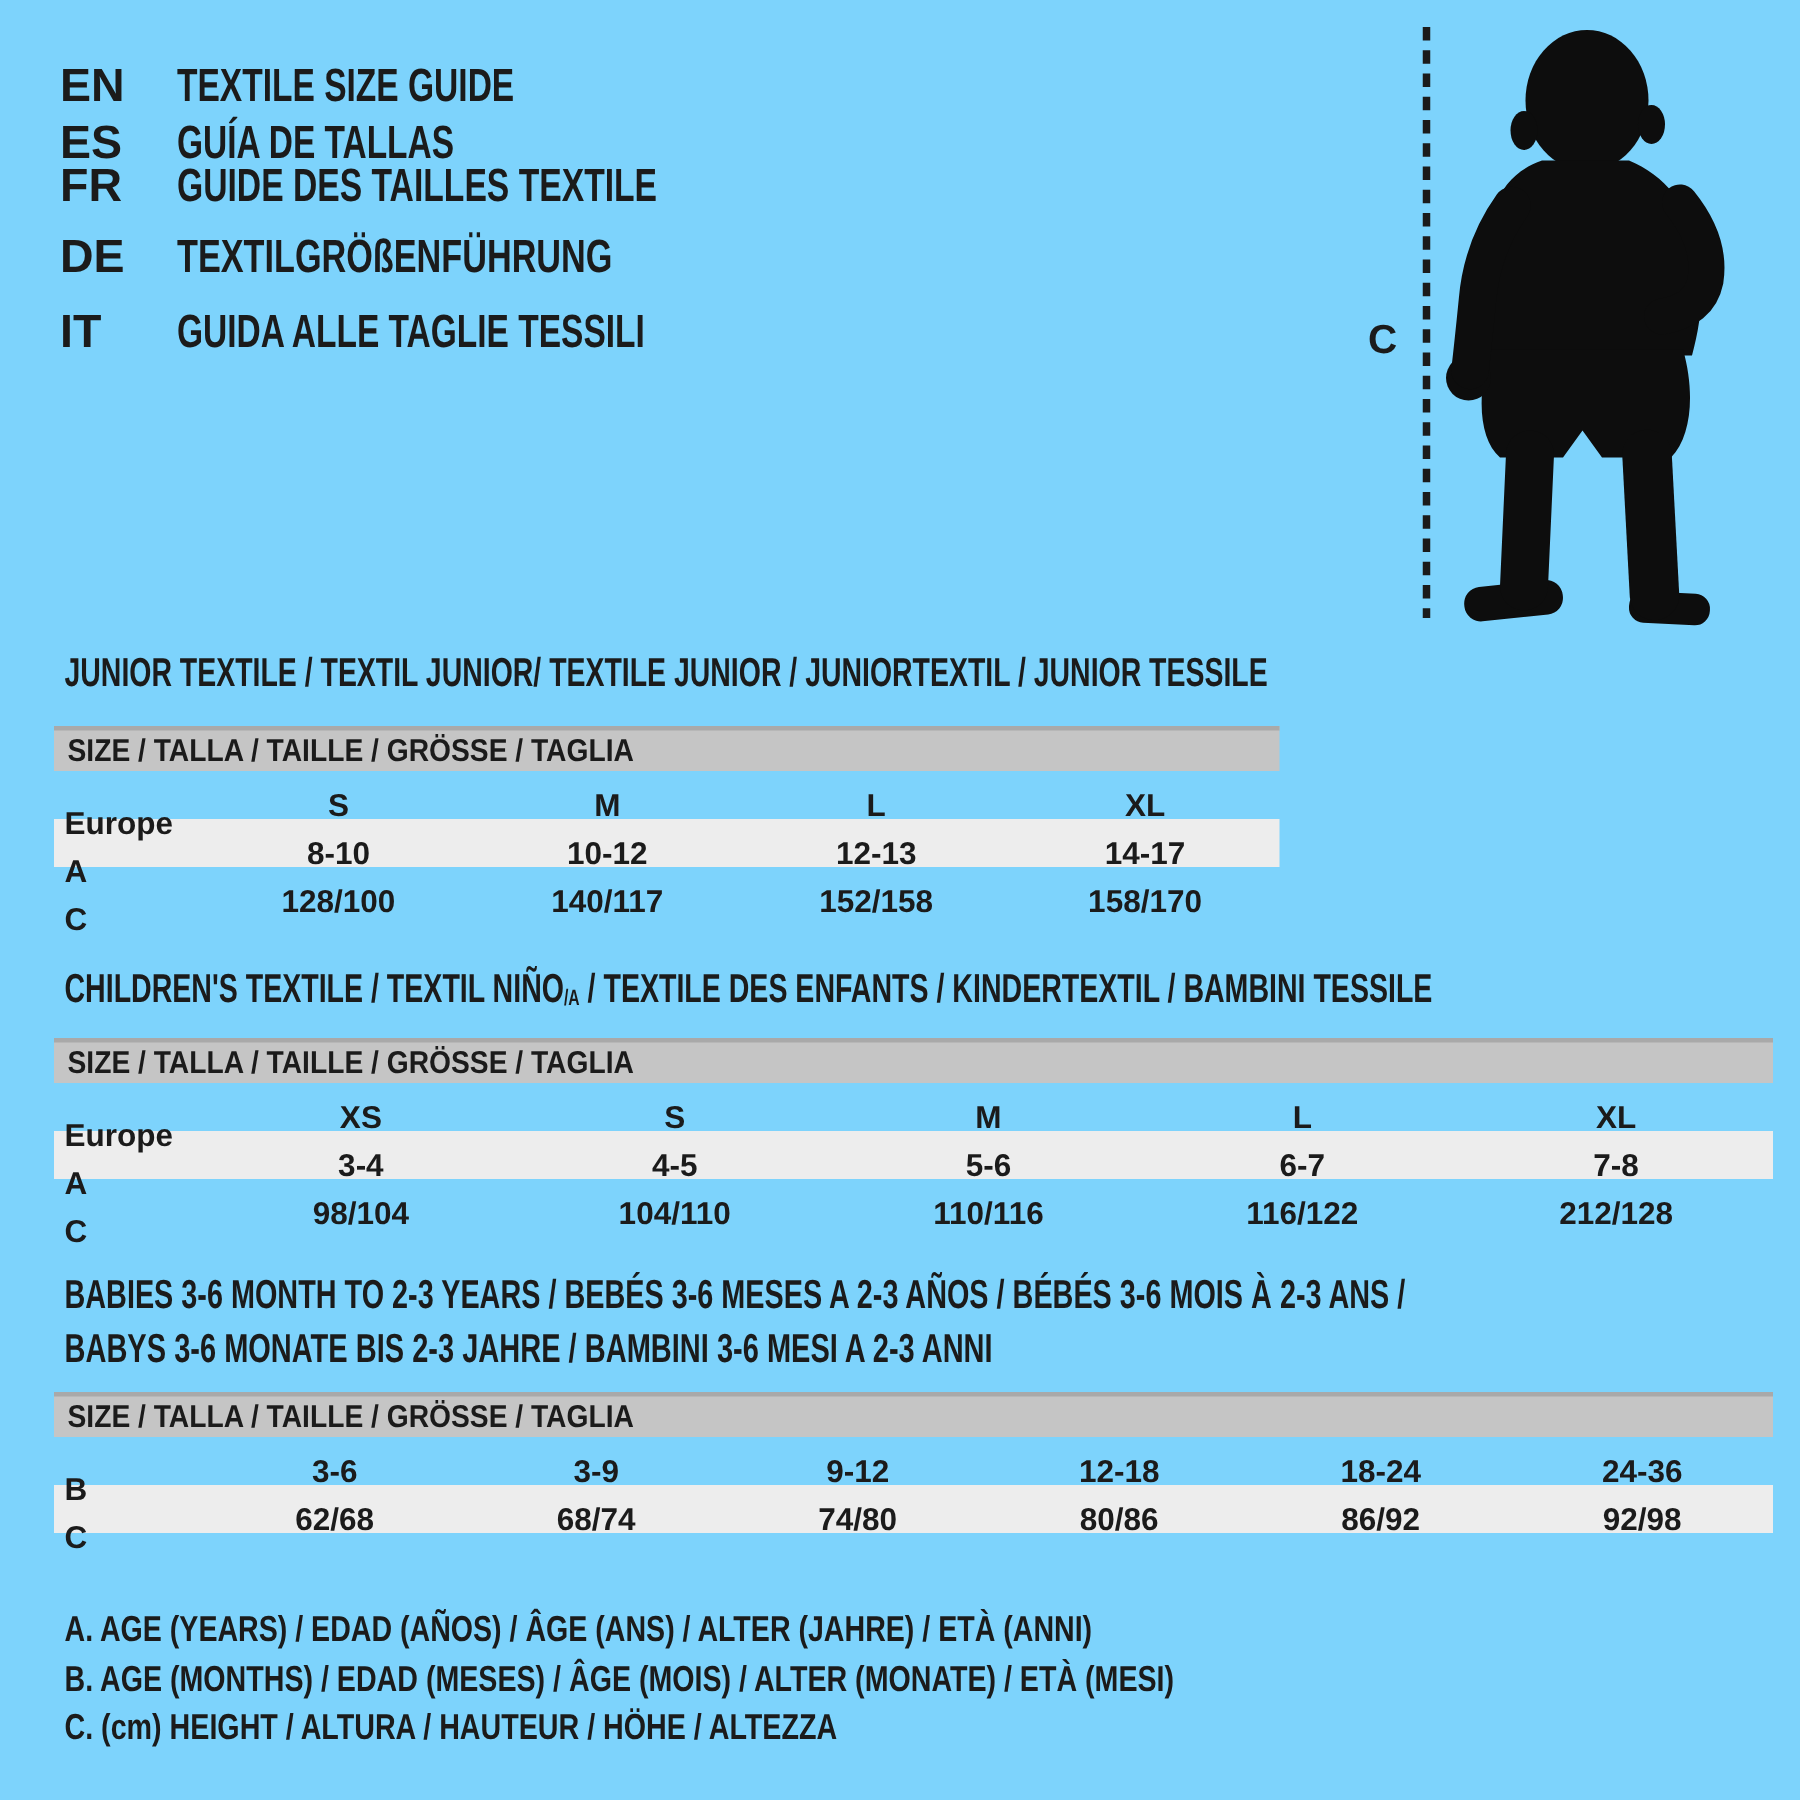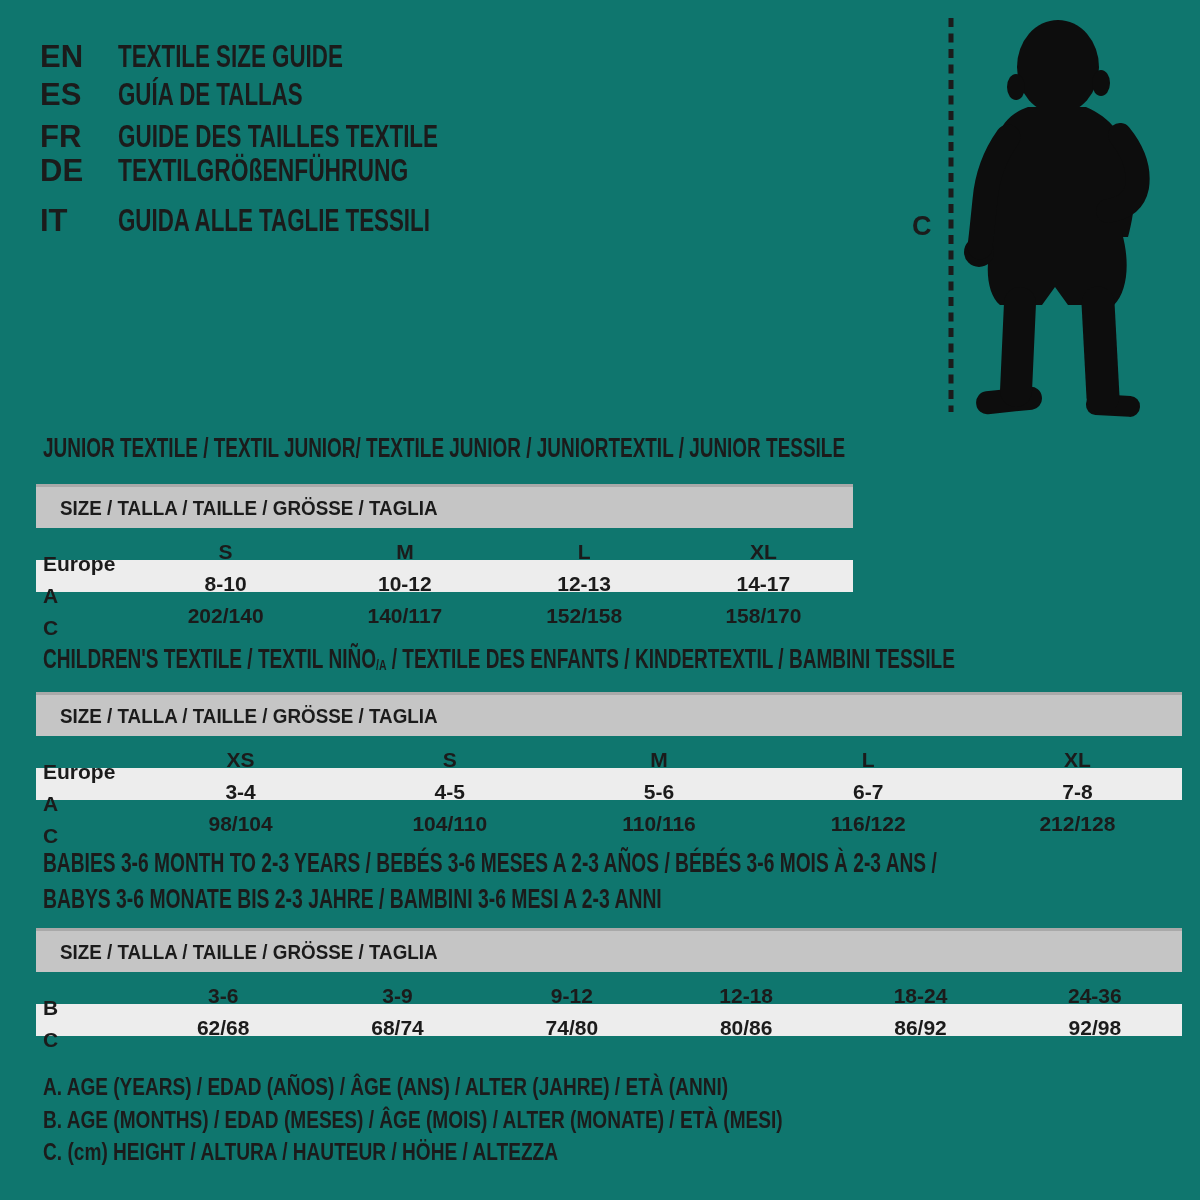--- a/index.html
+++ b/index.html
@@ -1,39 +1,39 @@
 <!DOCTYPE html>
 <html><head>
 <meta charset="utf-8">
 <style>
   html,body { margin:0; padding:0; }
   body { width:1200px; height:1200px; overflow:hidden; }
   .page {
     position:relative; width:1200px; height:1200px;
-    background:#0f766e; color:#1b1b1b;
+    background:#7dd3fc; color:#1b1b1b;
     font-family:"Liberation Sans","DejaVu Sans",sans-serif;
     font-weight:700;
   }
   .abs { position:absolute; }
   .fit { display:inline-block; white-space:nowrap; transform-origin:0 50%; }
 
   
   .lang-row { position:absolute; left:40px; display:flex; font-size:31px; line-height:31px; }
   .lang-code { width:78px; flex:0 0 78px; }
 
   
   h2.title { margin:0; position:absolute; left:43px; font-size:27px; line-height:27px; white-space:nowrap; font-weight:700; }
   .sub { font-size:0.55em; vertical-align:-0.12em; }
 
   
   .tbl { position:absolute; left:36px; }
   .bar {
-    height:44px; background:#c5c5c5; border-top:3px solid #a9a9a9;
+    height:30px; background:#c5c5c5; border-top:3px solid #a9a9a9;
     box-sizing:border-box; display:flex; align-items:center;
-    padding-left:24px; font-size:21px;
+    padding-left:9px; font-size:21px;
   }
   .tr { display:grid; height:32px; align-items:center; font-size:21px; }
   .cols-4 { grid-template-columns:100px repeat(4,1fr); }
   .cols-5 { grid-template-columns:100px repeat(5,1fr); }
   .cols-6 { grid-template-columns:100px repeat(6,1fr); }
   .lbl { padding-left:7px; text-align:left;margin-top:24px; }
   .cell { text-align:center; }
   .shade { background:#ededed; }
 
   
@@ -49,21 +49,21 @@
 
   <div>
     <div class="lang-row" style="top:41px">
       <span class="lang-code">EN</span>
       <span class="fit" style="transform: scaleX(0.721154);">TEXTILE SIZE GUIDE</span>
     </div>
     <div class="lang-row" style="top:79px">
       <span class="lang-code">ES</span>
       <span class="fit" style="transform: scaleX(0.719844);">GUÍA DE TALLAS</span>
     </div>
-    <div class="lang-row" style="top:121px">
+    <div class="lang-row" style="top:108px">
       <span class="lang-code">FR</span>
       <span class="fit" style="transform: scaleX(0.723982);">GUIDE DES TAILLES TEXTILE</span>
     </div>
     <div class="lang-row" style="top:155px">
       <span class="lang-code">DE</span>
       <span class="fit" style="transform: scaleX(0.736041);">TEXTILGRÖßENFÜHRUNG</span>
     </div>
     <div class="lang-row" style="top:205px">
       <span class="lang-code">IT</span>
       <span class="fit" style="transform: scaleX(0.720554);">GUIDA ALLE TAGLIE TESSILI</span>
@@ -105,21 +105,21 @@
     </div>
     <div class="tr cols-4 shade">
       <span class="lbl">A</span>
       <span class="cell">8-10</span>
       <span class="cell">10-12</span>
       <span class="cell">12-13</span>
       <span class="cell">14-17</span>
     </div>
     <div class="tr cols-4">
       <span class="lbl">C</span>
-      <span class="cell">202/140</span>
+      <span class="cell">128/100</span>
       <span class="cell">140/117</span>
       <span class="cell">152/158</span>
       <span class="cell">158/170</span>
     </div>
   </div>
 
   <h2 class="title fit" style="top: 646px; transform: scaleX(0.704791);">
     <span>CHILDREN'S TEXTILE / TEXTIL NIÑO</span><span class="sub">/A</span><span> / TEXTILE DES ENFANTS / KINDERTEXTIL / BAMBINI TESSILE</span>
   </h2>
   <div class="tbl" style="top:692px;width:1146px">

